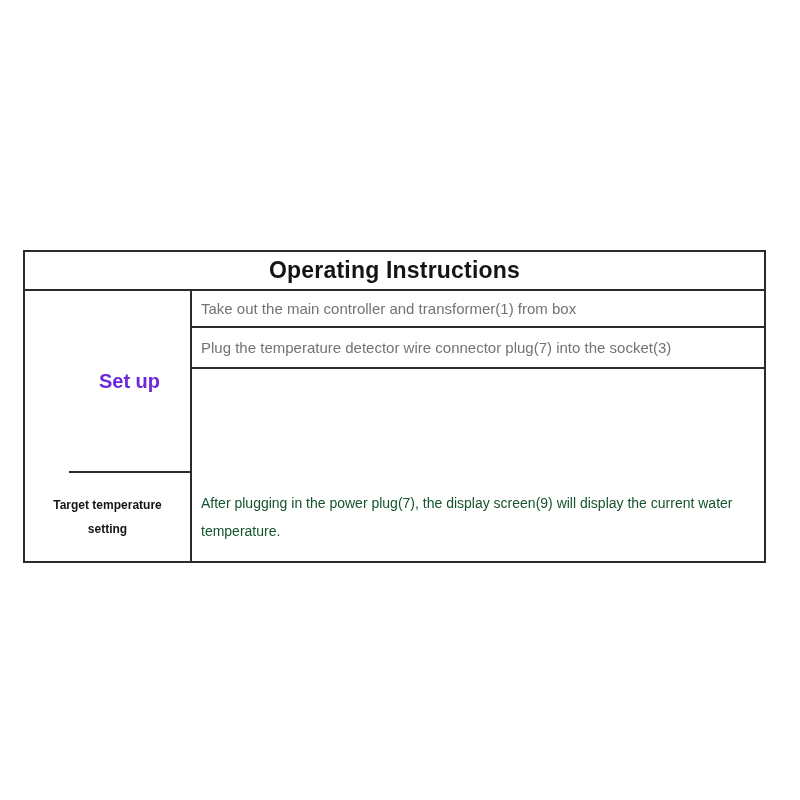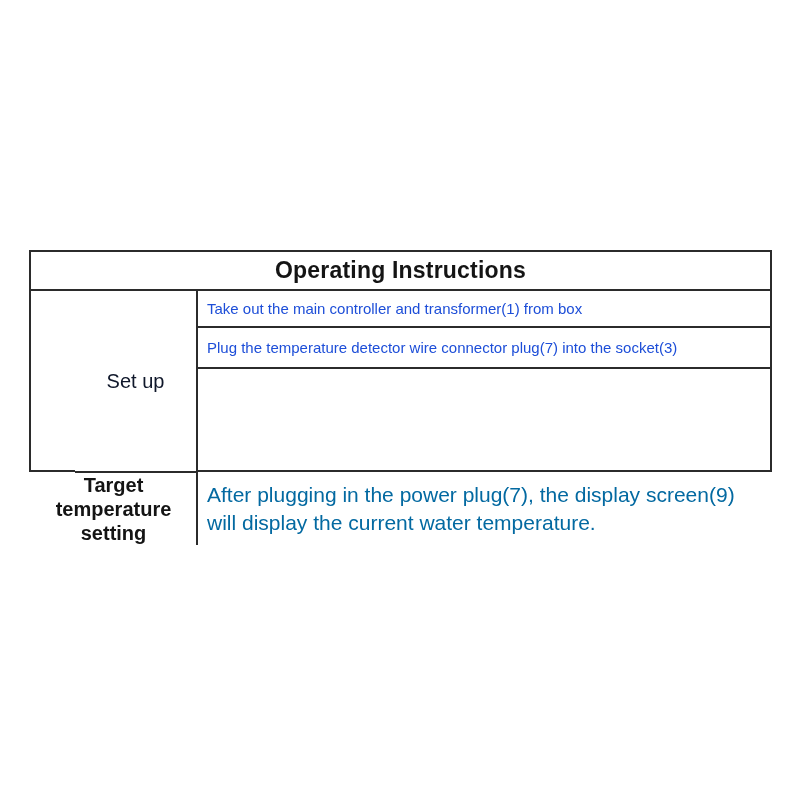--- a/index.html
+++ b/index.html
@@ -15,24 +15,24 @@
 
   .page {
     position: relative;
     width: 800px;
     height: 800px;
     background: #ffffff;
   }
 
   .instr-table {
     position: absolute;
-    left: 29px;
+    left: 23px;
     top: 250px;
     width: 743px;
-    height: 222px;
+    height: 313px;
     border: 2px solid #2b2b2b;
     background: #ffffff;
     display: grid;
     grid-template-columns: 167px 1fr;
     grid-template-rows: 39px 37px 41px 104px 1fr;
   }
 
   .cell {
     background: #ffffff;
   }
@@ -50,61 +50,61 @@
   }
 
   .setup-cell {
     grid-area: 2 / 1 / 5 / 2;
     border-right: 2px solid #2b2b2b;
     border-bottom: 2px solid #2b2b2b;
     display: flex;
     align-items: center;
     justify-content: center;
     font-size: 20px;
-    font-weight: 400;
-    color: #0f172a;
+    font-weight: 700;
+    color: #6d28d9;
     margin-left: 44px;
   }
 
   .step-cell {
     grid-column: 2 / 3;
     display: flex;
     align-items: center;
     font-size: 15px;
     line-height: 26px;
     padding: 0 16px 0 9px;
-    color: #1d4ed8;
+    color: #737373;
   }
 
   .step-1 { grid-row: 2 / 3; border-bottom: 2px solid #2b2b2b; }
   .step-2 { grid-row: 3 / 4; border-bottom: 2px solid #2b2b2b; }
   .step-3 { grid-row: 4 / 5; border-bottom: 2px solid #2b2b2b; }
 
   .target-label-cell {
     grid-area: 5 / 1 / 6 / 2;
     border-right: 2px solid #2b2b2b;
     display: flex;
     align-items: center;
     justify-content: center;
     text-align: center;
-    font-size: 20px;
+    font-size: 12px;
     font-weight: 700;
     line-height: 24px;
     padding: 0 8px;
     color: #141414;
   }
 
   .target-desc-cell {
     grid-area: 5 / 2 / 6 / 3;
     display: flex;
     align-items: center;
-    font-size: 21px;
+    font-size: 14px;
     line-height: 28px;
     padding: 0 14px 0 9px;
-    color: #0369a1;
+    color: #14532d;
   }
 </style>
 </head>
 <body>
 
 <div class="page">
 
   <div class="instr-table">
 
     <div class="cell title-cell">Operating Instructions</div>

